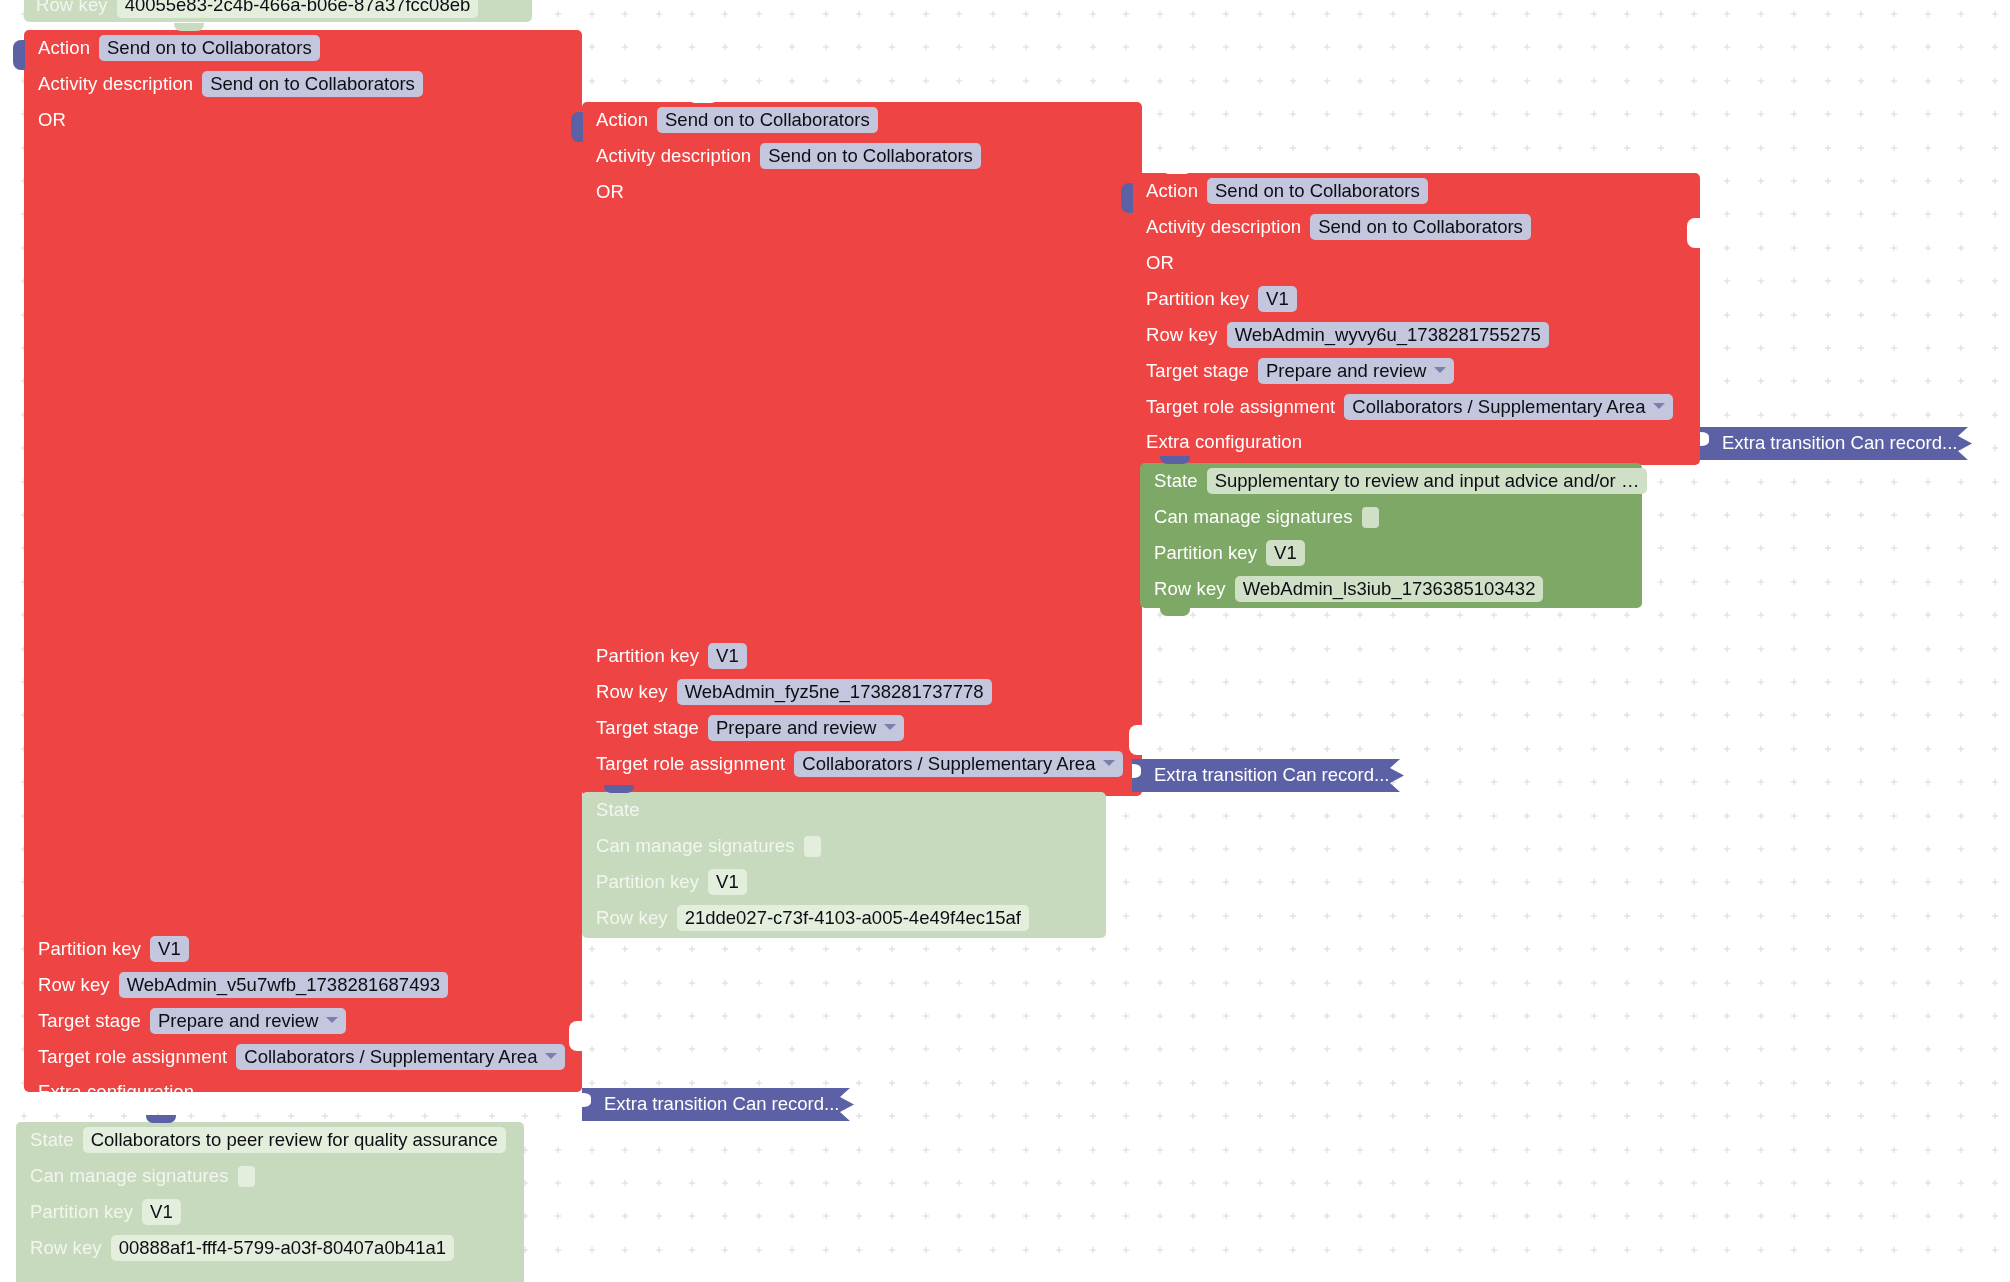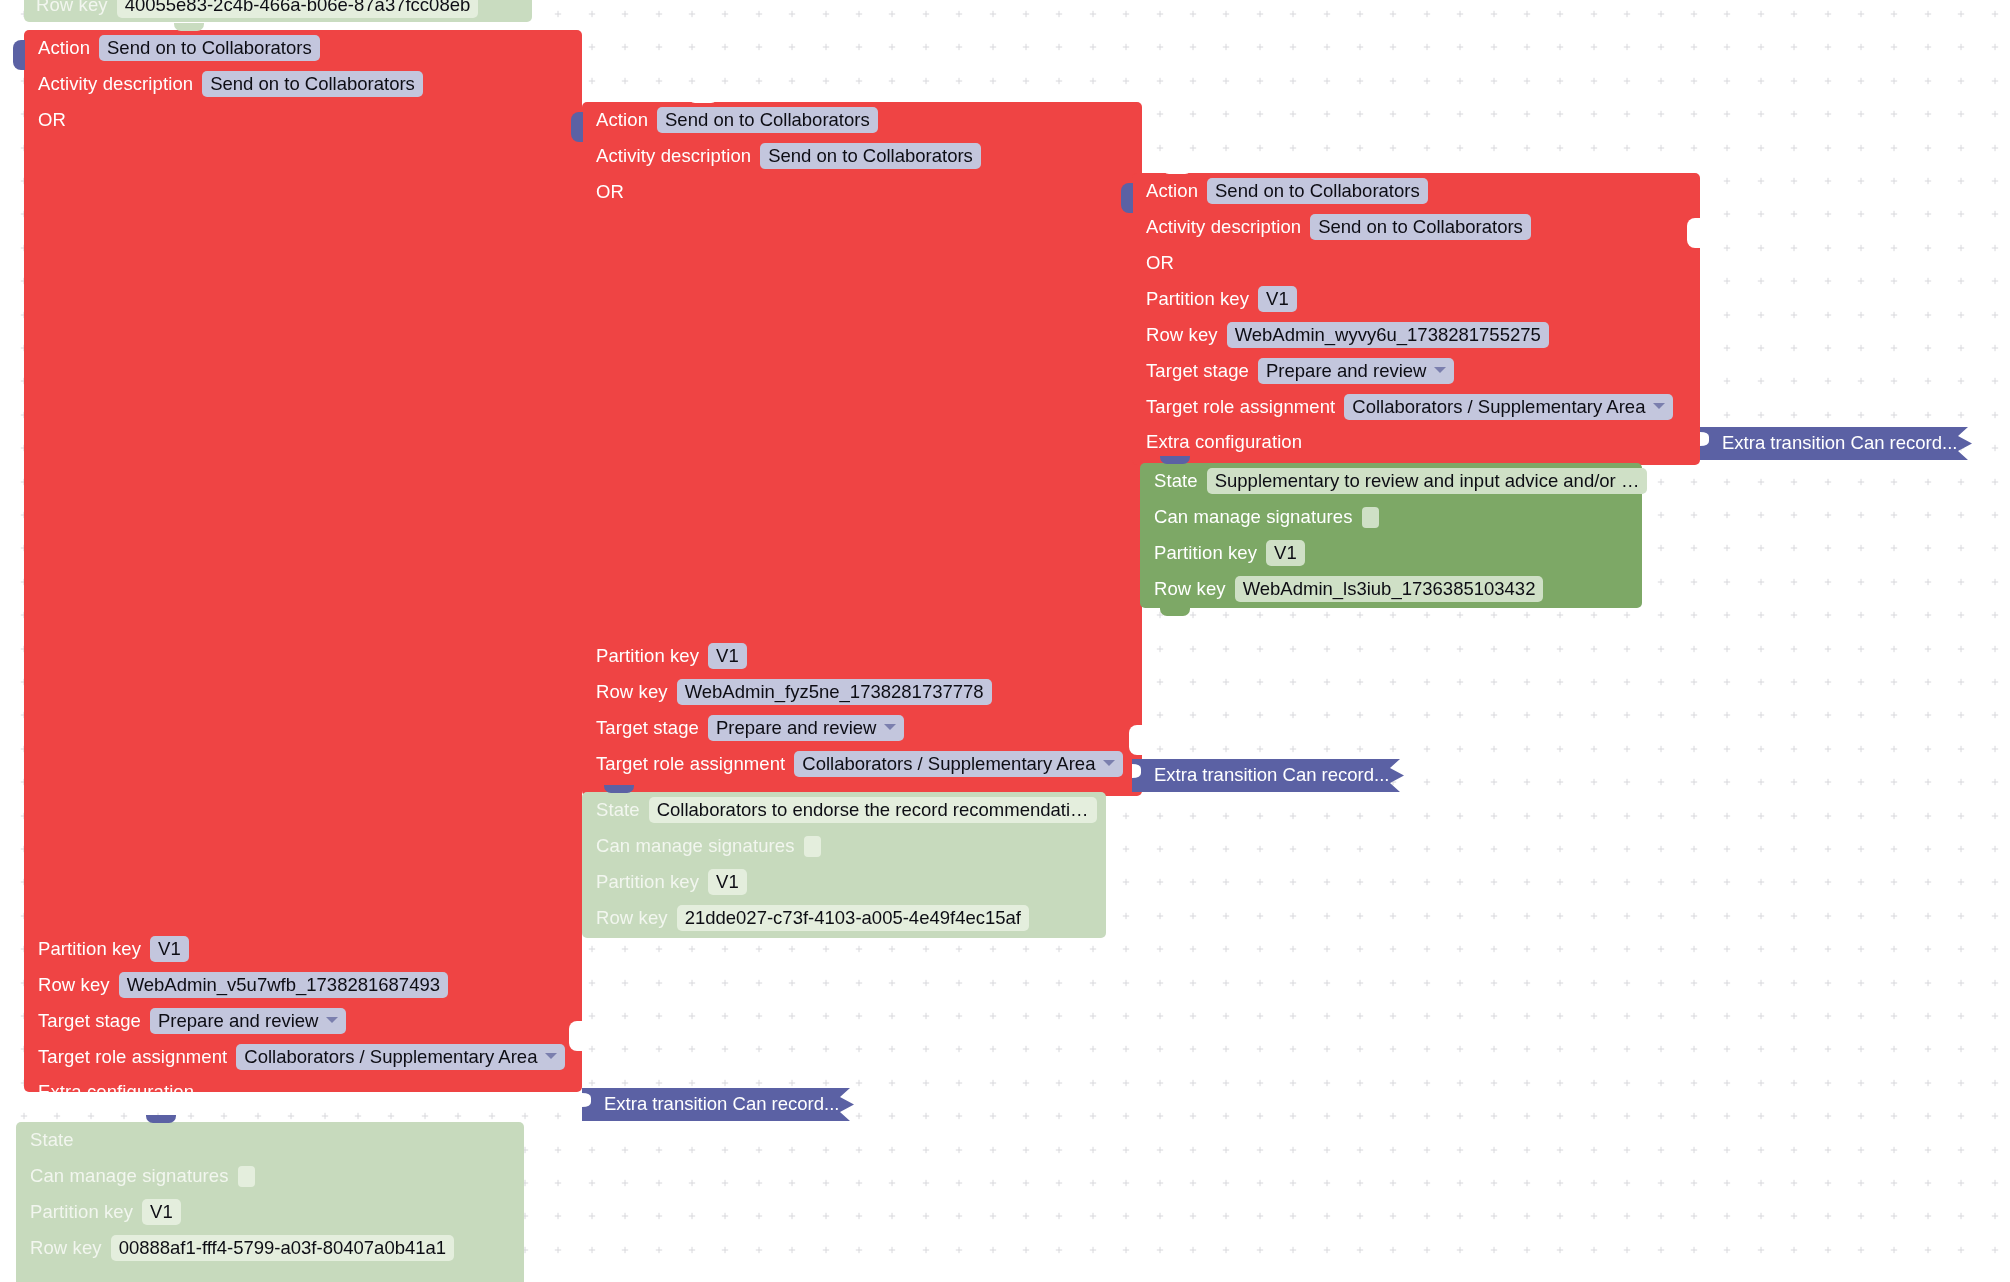--- a/index.html
+++ b/index.html
@@ -149,20 +149,21 @@
 
       <div style="position:absolute; right:-1px; bottom:41px; width:14px; height:30px; background:#ffffff; border-radius:8px 0 0 8px;"></div>
     </div>
   </div>
 
   <div class="blk" style="left: 16px; top: 1118px; width: 508px; height: 164px; z-index: 2; position: absolute;">
     <div class="blk-body green-faded" style="border-radius:5px;">
       <div style="position:absolute; top:-7px; left:130px; width:30px; height:8px; background:#5b61a4; border-radius:0 0 7px 7px;"></div>
       <div class="row" style="margin-top:4px;">
         <span class="lbl dim">State</span>
+        <span class="fld on-faded">Collaborators to peer review for quality assurance</span>
       </div>
       <div class="row">
         <span class="lbl dim">Can manage signatures</span>
         <span class="chk on-faded"></span>
       </div>
       <div class="row">
         <span class="lbl dim">Partition key</span>
         <span class="fld on-faded">V1</span>
       </div>
       <div class="row">
@@ -227,21 +228,20 @@
       </div>
       <div style="position:absolute; right:-1px; bottom:41px; width:14px; height:30px; background:#ffffff; border-radius:8px 0 0 8px;"></div>
     </div>
   </div>
 
   <div class="blk" style="left: 582px; top: 790px; width: 524px; height: 146px; z-index: 2; position: absolute;">
     <div class="blk-body green-faded" style="border-radius:5px;">
       <div style="position:absolute; top:-7px; left:22px; width:30px; height:8px; background:#5b61a4; border-radius:0 0 7px 7px;"></div>
       <div class="row" style="margin-top:2px;">
         <span class="lbl dim">State</span>
-        <span class="fld on-faded">Collaborators to endorse the record recommendati…</span>
       </div>
       <div class="row">
         <span class="lbl dim">Can manage signatures</span>
         <span class="chk on-faded"></span>
       </div>
       <div class="row">
         <span class="lbl dim">Partition key</span>
         <span class="fld on-faded">V1</span>
       </div>
       <div class="row">

